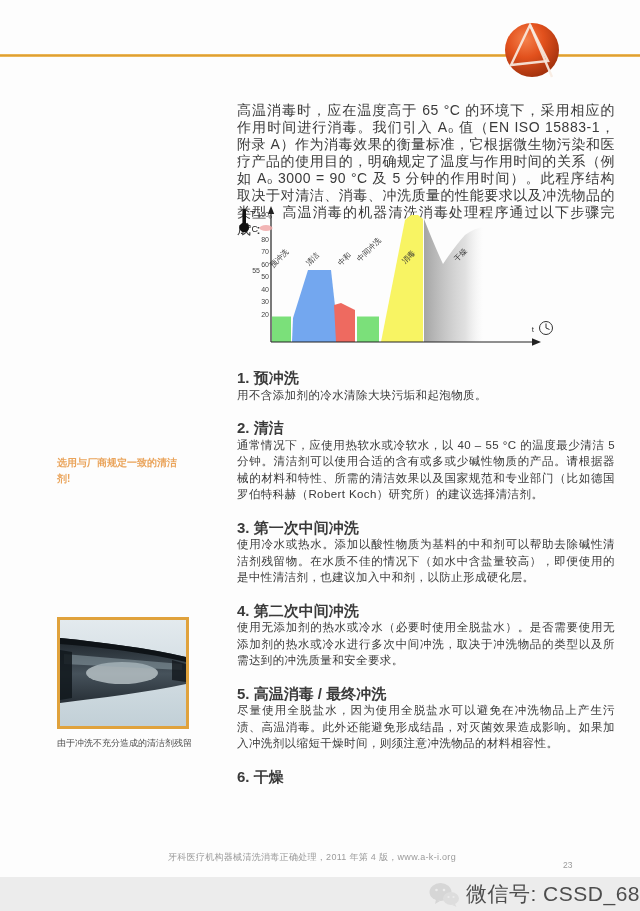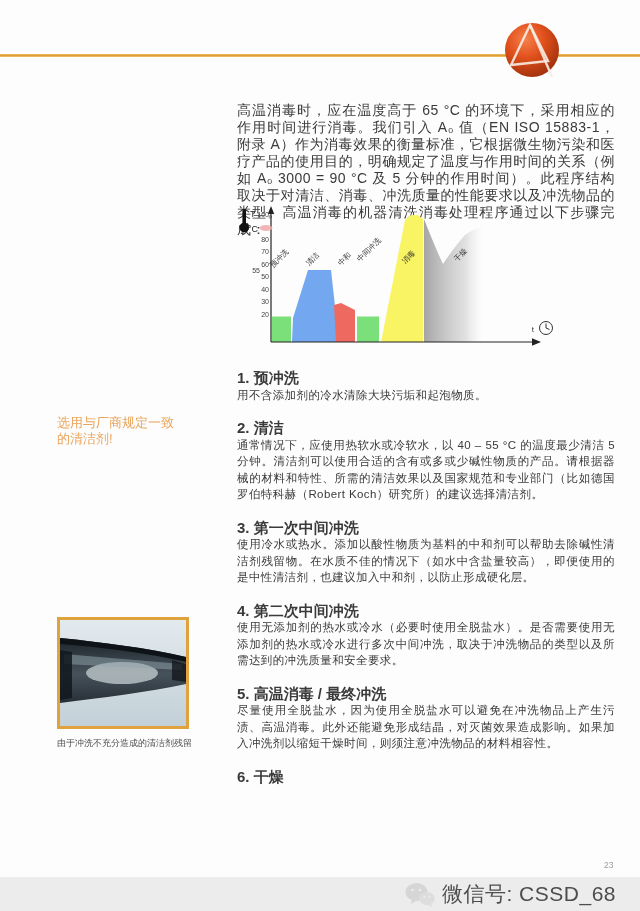--- a/index.html
+++ b/index.html
@@ -13,31 +13,31 @@
   .intro{position:absolute;left:237px;top:88px;width:378px;font-size:14px;line-height:17px;
          letter-spacing:.5px;text-align:justify;}
   
   .chart{position:absolute;left:229px;top:202px;width:340px;height:162px;}
   
   .steps{position:absolute;left:237px;top:370px;width:378px;}
   .step{margin-bottom:17px;}
   .step-heading{font-weight:700;font-size:15px;line-height:16.5px;}
   .step-body{font-size:11.5px;line-height:16.5px;letter-spacing:.4px;text-align:justify;}
   
-  .margin-note{position:absolute;left:57px;top:415px;width:128px;font-size:13px;line-height:16px;
-               font-weight:400;color:#eaa45b;}
+  .margin-note{position:absolute;left:57px;top:455px;width:128px;font-size:10px;line-height:16px;
+               font-weight:700;color:#eaa45b;}
   .photo{position:absolute;left:57px;top:617px;width:126px;height:106px;border:3px solid #e0a23c;
          background:#cfdbe0;}
   .photo-caption{position:absolute;left:57px;top:737px;width:170px;font-size:9px;color:#4c4c4c;}
   
   .footer-source{position:absolute;left:168px;top:851px;font-size:9px;color:#9b9b9b;letter-spacing:.3px;}
-  .page-number{position:absolute;left:563px;top:860px;font-size:8.5px;color:#9b9b9b;margin-left:41px;}
+  .page-number{position:absolute;left:563px;top:860px;font-size:8.5px;color:#9b9b9b;}
   
   .bottom-bar{position:absolute;left:0;bottom:0;width:640px;height:34px;background:#ececec;
-              display:flex;align-items:center;justify-content:flex-end;padding-right:24px;box-sizing:border-box;}
+              display:flex;align-items:center;justify-content:flex-end;padding-right:0;box-sizing:border-box;}
   .wechat-id{font-size:21px;color:#4d4d4d;letter-spacing:.5px;}
   .wechat-icon{margin-right:6px;opacity:.7;}
   svg text{font-family:"Liberation Sans","DejaVu Sans",sans-serif;}
 </style>
 </head>
 <body>
 
 <div class="page">
 
   <div class="gold-rule"></div>
@@ -155,20 +155,21 @@
       <path d="M0,18 C40,22 88,28 126,37 L126,64 C88,72 40,78 0,83 Z" fill="url(#blade)"></path>
       <path d="M0,18 C40,22 88,28 126,37 L126,42 C88,33 40,27 0,24 Z" fill="#0e1317"></path>
       <ellipse cx="62" cy="53" rx="36" ry="11" fill="#cfd9dc" opacity="0.7"></ellipse>
       <path d="M4,34 L122,44 L122,50 L4,44 Z" fill="#94a5ad" opacity="0.5"></path>
       <path d="M0,30 L12,32 L12,78 L0,80 Z" fill="#11171c" opacity="0.85"></path>
       <path d="M112,40 L126,44 L126,62 L112,60 Z" fill="#11171c" opacity="0.8"></path>
     </svg>
   </div>
   <div class="photo-caption">由于冲洗不充分造成的清洁剂残留</div>
 
+  <div class="footer-source">牙科医疗机构器械清洗消毒正确处理，2011 年第 4 版，www.a-k-i.org</div>
   <div class="page-number">23</div>
 
   <div class="bottom-bar">
     <svg class="wechat-icon" width="32" height="27" viewBox="0 0 32 27">
       <ellipse cx="12.5" cy="11" rx="11" ry="9" fill="#cdcdcd"></ellipse>
       <path d="M8,18.5 L7,23 L12,20" fill="#cdcdcd"></path>
       <circle cx="8.5" cy="9" r="1.3" fill="#ececec"></circle>
       <circle cx="16" cy="9" r="1.3" fill="#ececec"></circle>
       <ellipse cx="23" cy="17.5" rx="8" ry="6.5" fill="#d8d8d8"></ellipse>
       <path d="M27,22.5 L28.5,26 L24,24" fill="#d8d8d8"></path>

